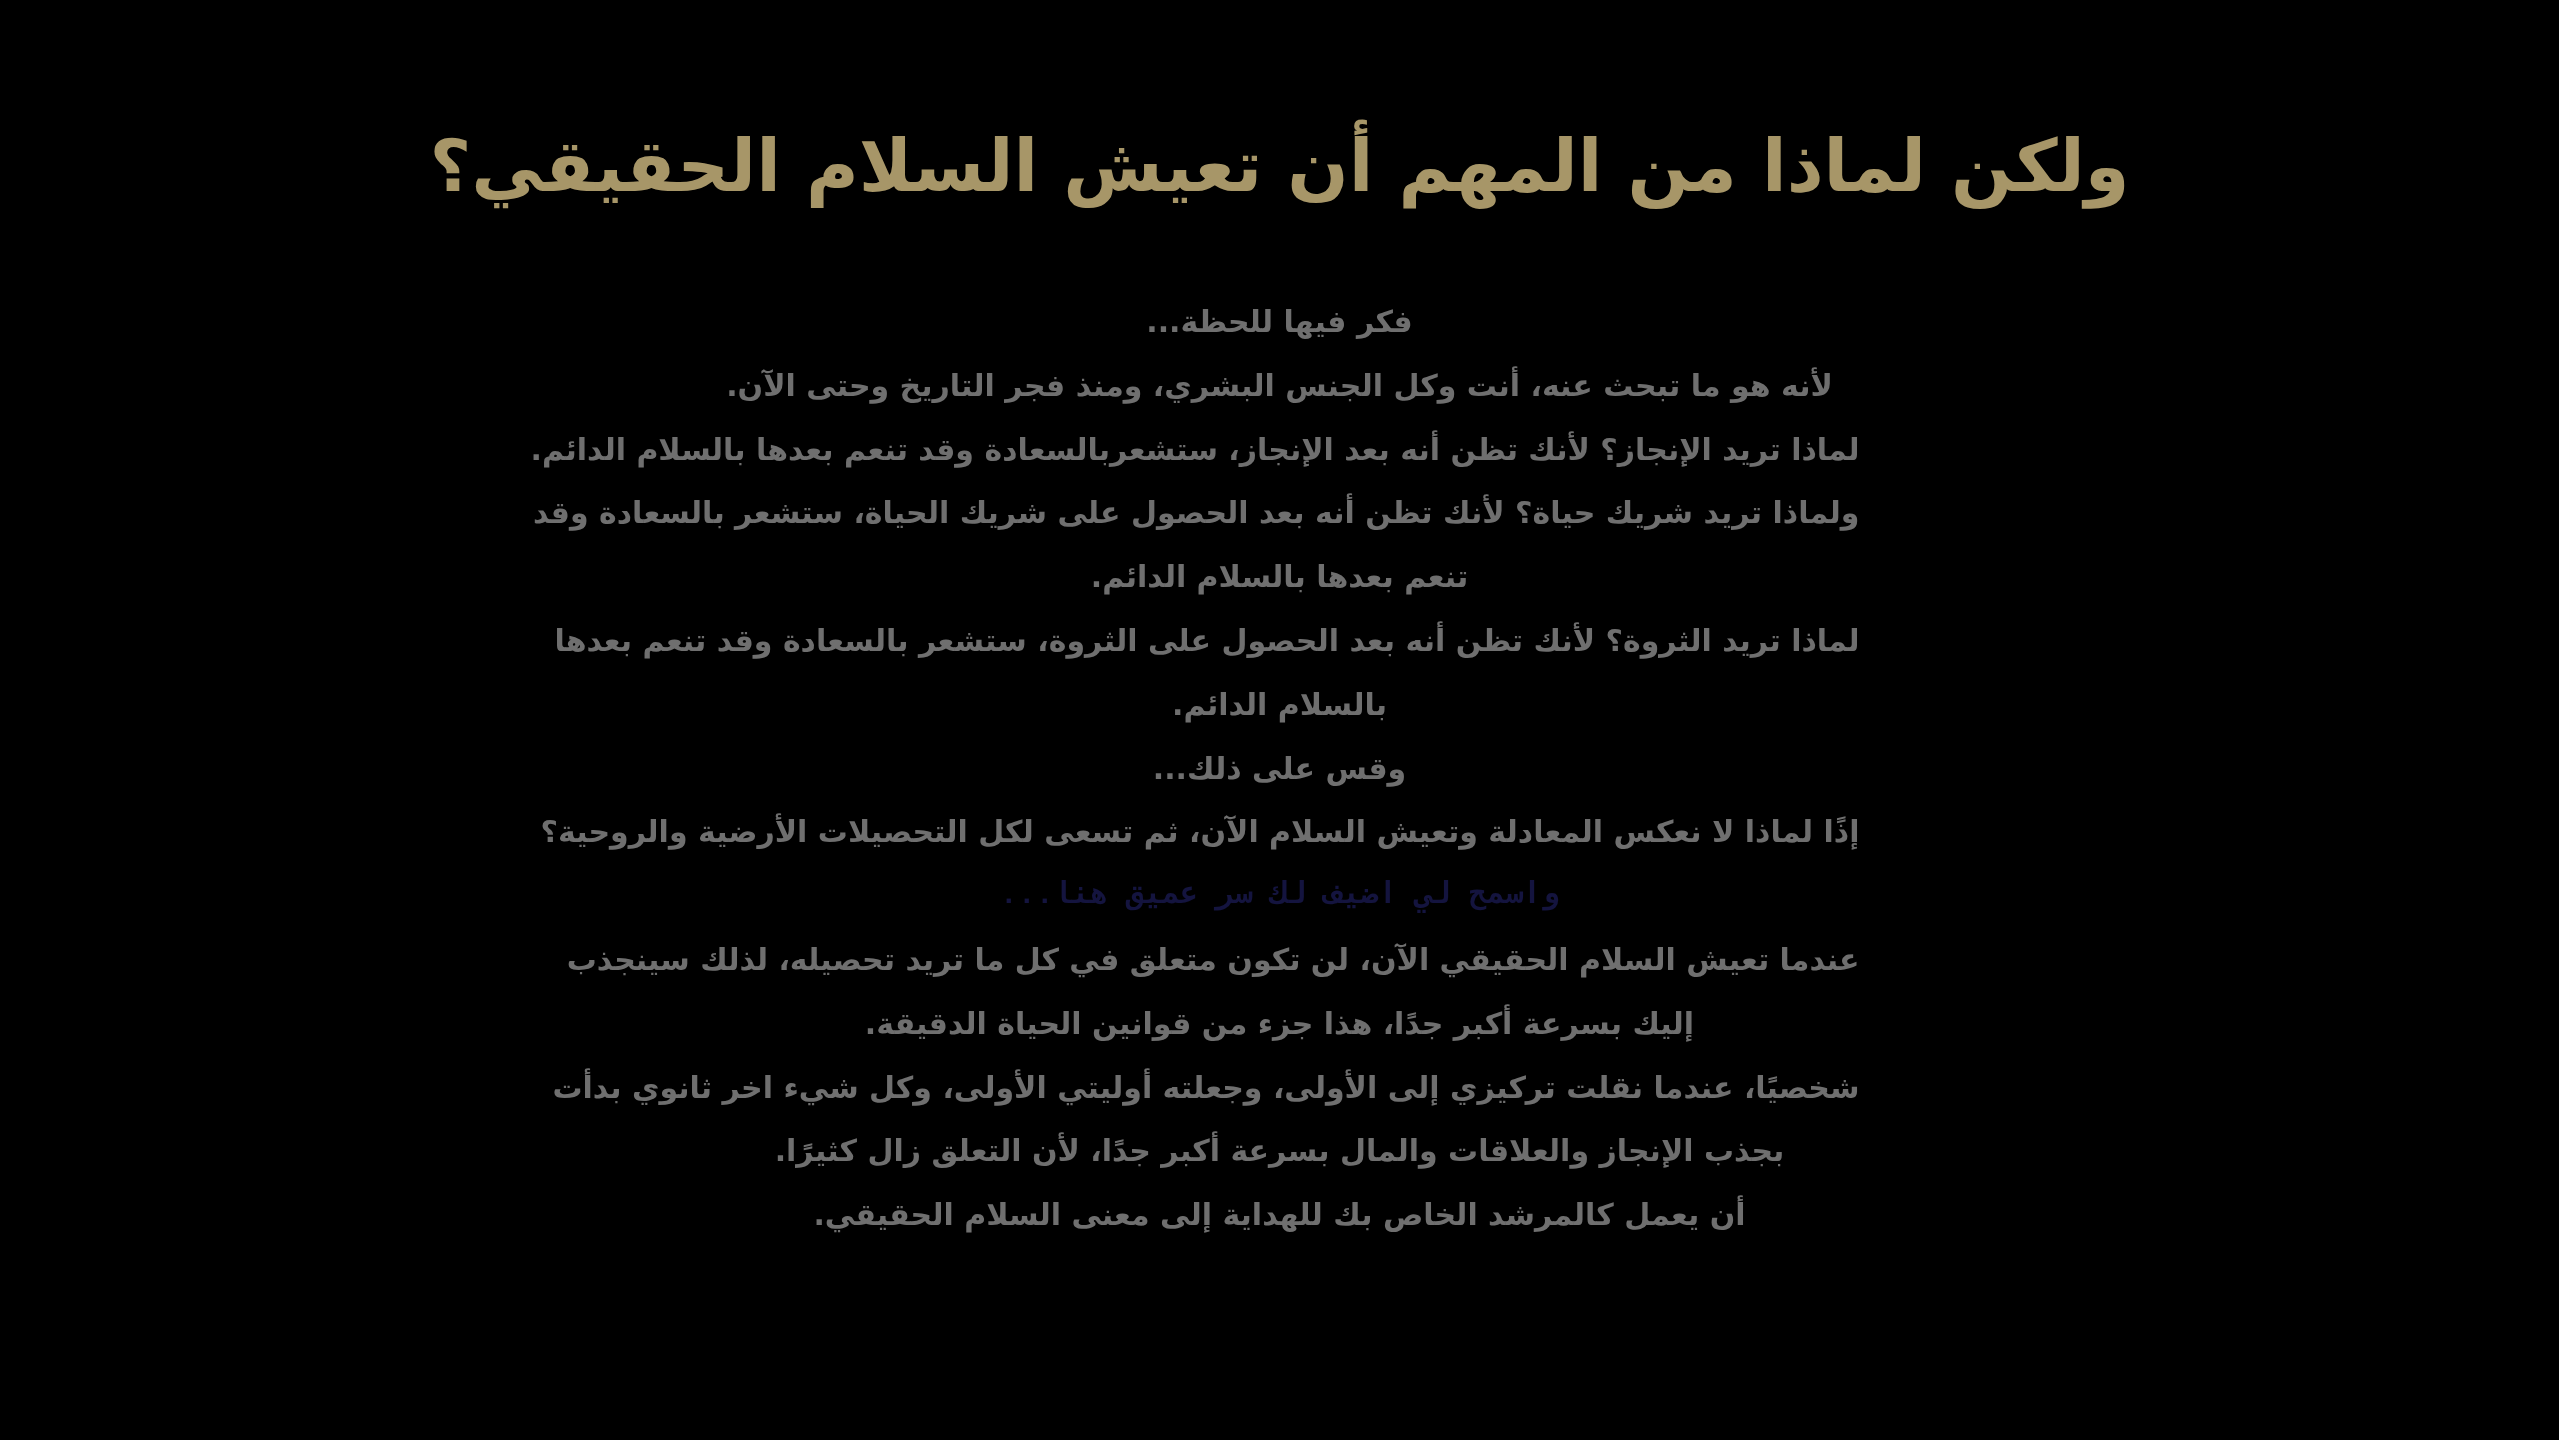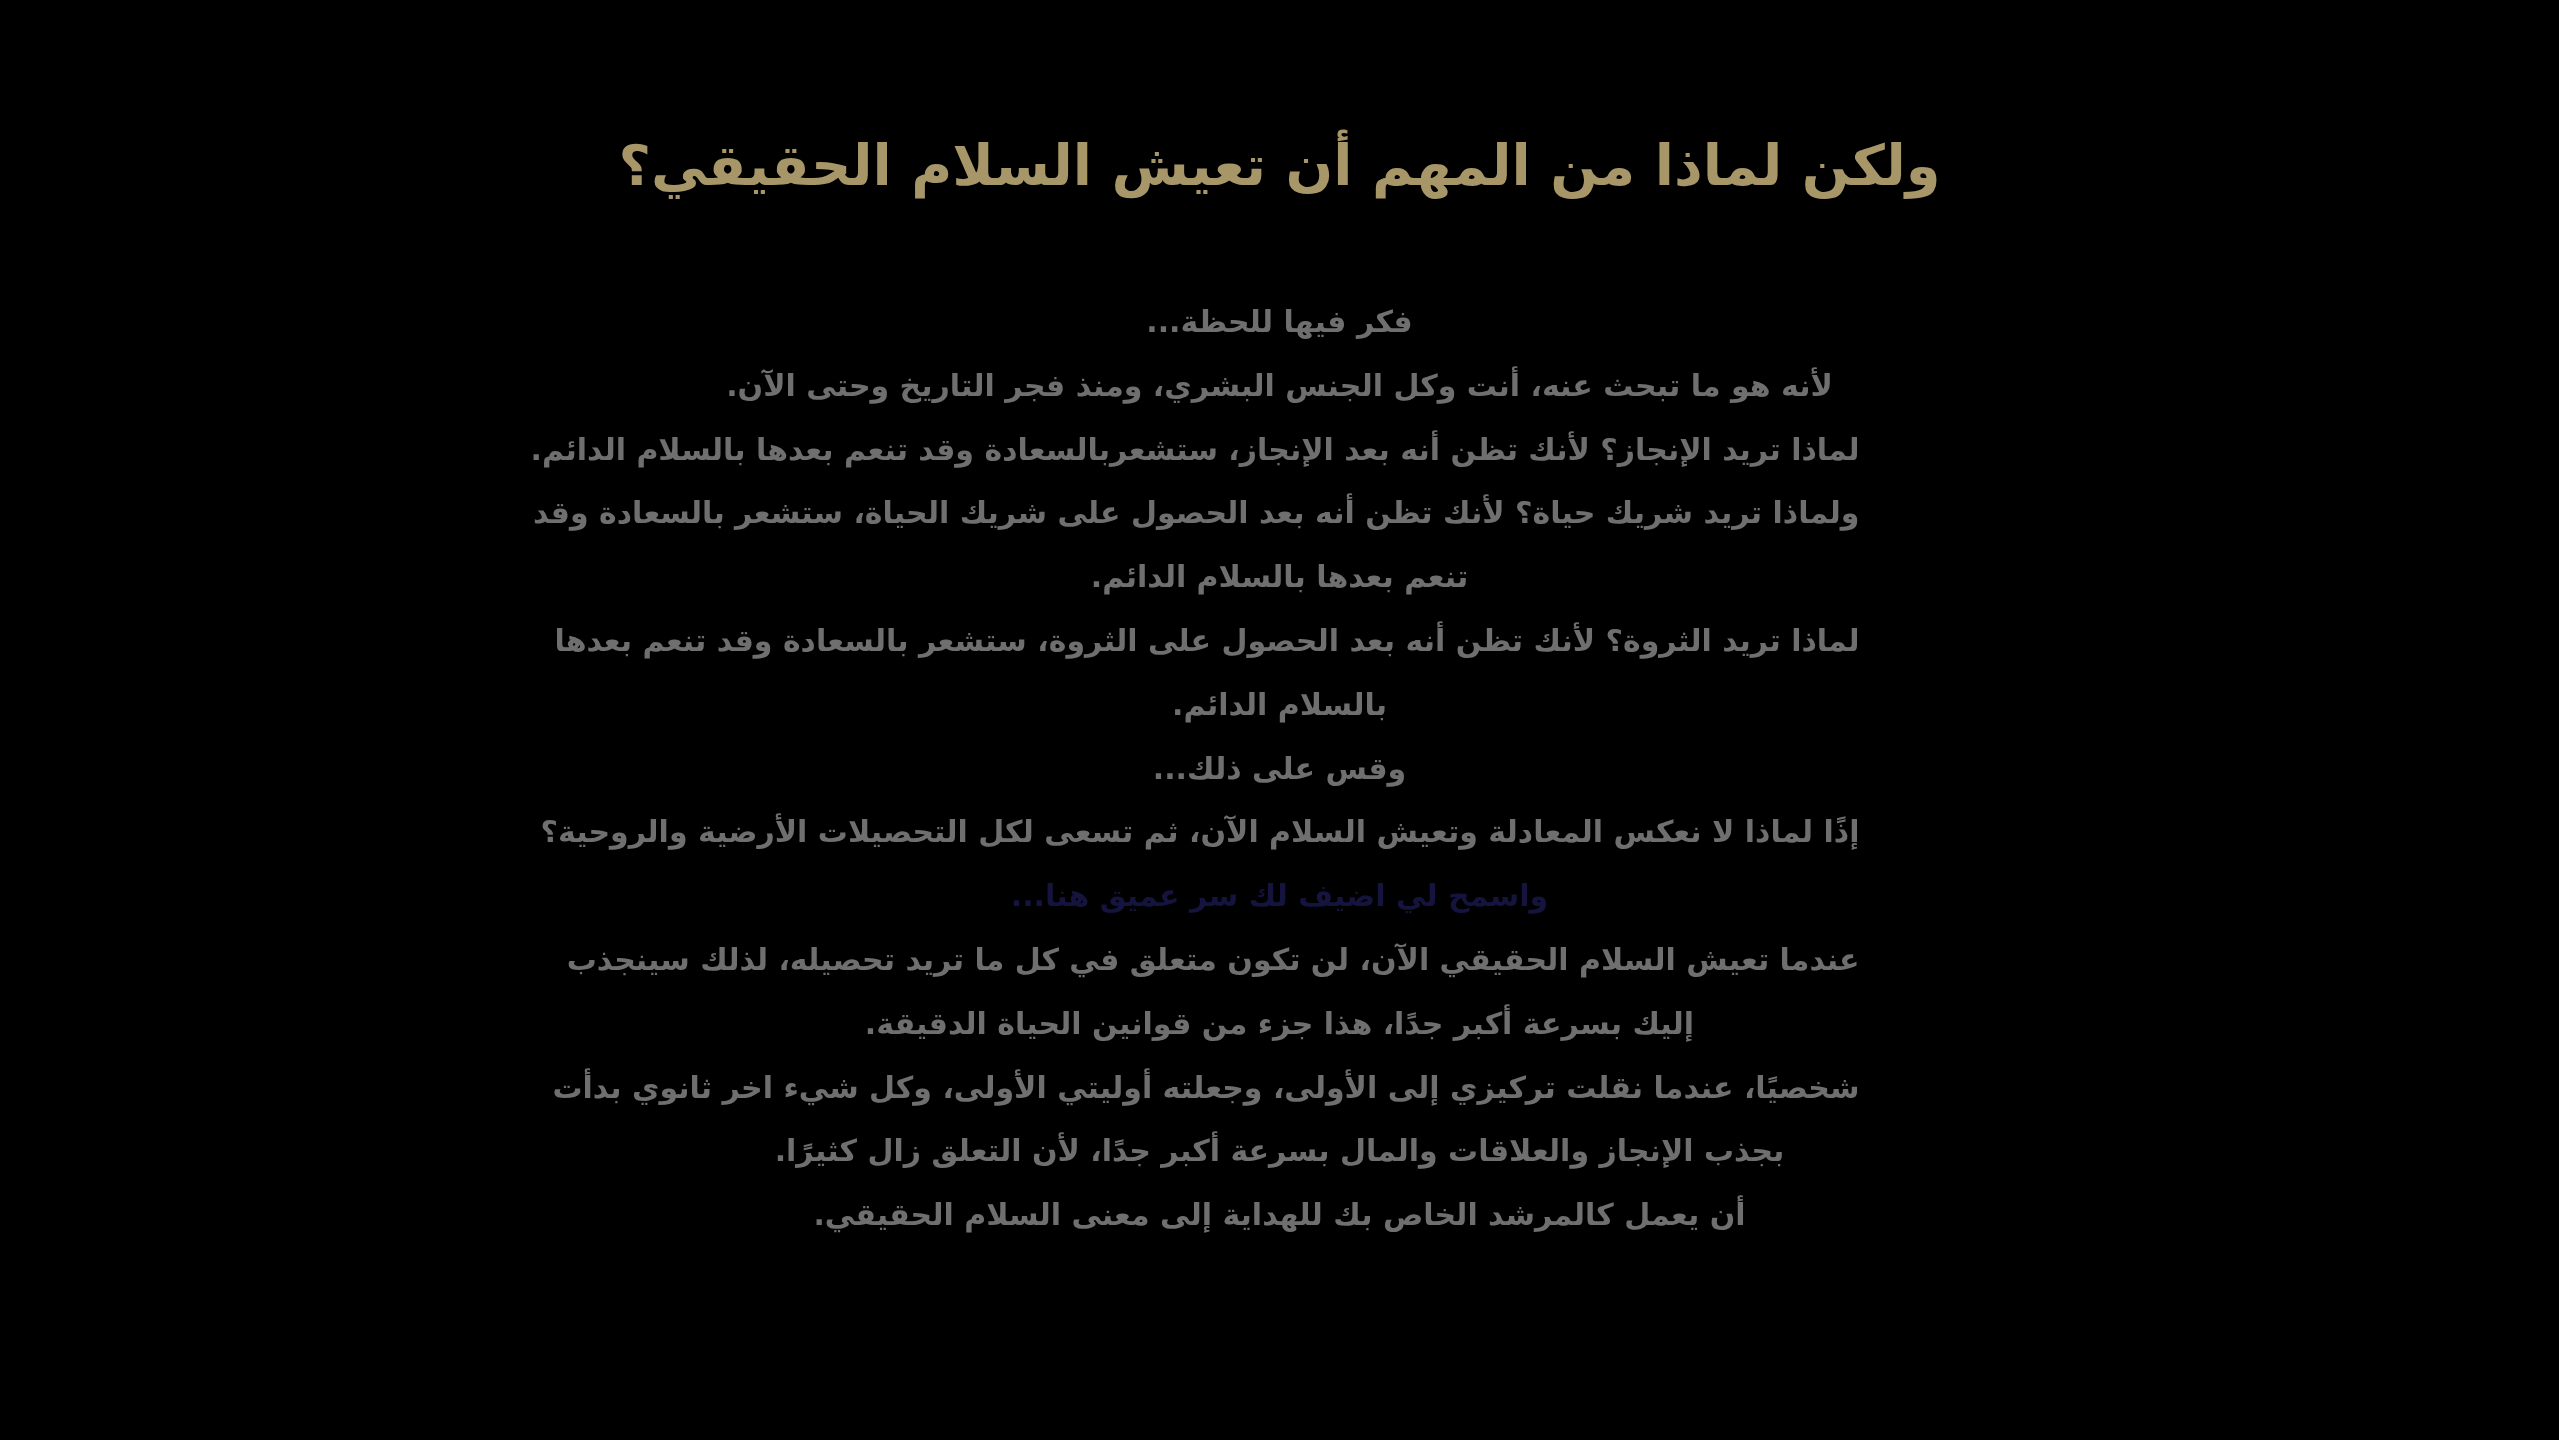--- a/index.html
+++ b/index.html
@@ -14,21 +14,21 @@
     background: #000000;
     overflow: hidden;
     font-family: "DejaVu Sans", sans-serif;
   }
   .page-title {
     margin: 126px auto 15px;
     width: 2100px;
     text-align: center;
     direction: rtl;
     color: #a79668;
-    font-size: 56px;
+    font-size: 72px;
     font-weight: 700;
     line-height: 80px;
     letter-spacing: 0;
   }
   .content {
     width: 1160px;
     margin: 84px auto 0;
     direction: rtl;
     text-align: center;
   }
@@ -38,20 +38,21 @@
     font-size: 30px;
     font-weight: 700;
     line-height: 63.8px;
     height: 63.8px;
     white-space: nowrap;
     text-decoration: none;
   }
   .link-line {
     color: #14143f;
     cursor: pointer;
+    font-family: Liberation Mono, monospace;
   }
 </style>
 </head>
 <body>
 
 <div class="page">
 
   <h1 class="page-title">ولكن لماذا من المهم أن تعيش السلام الحقيقي؟</h1>
 
   <div class="content">

